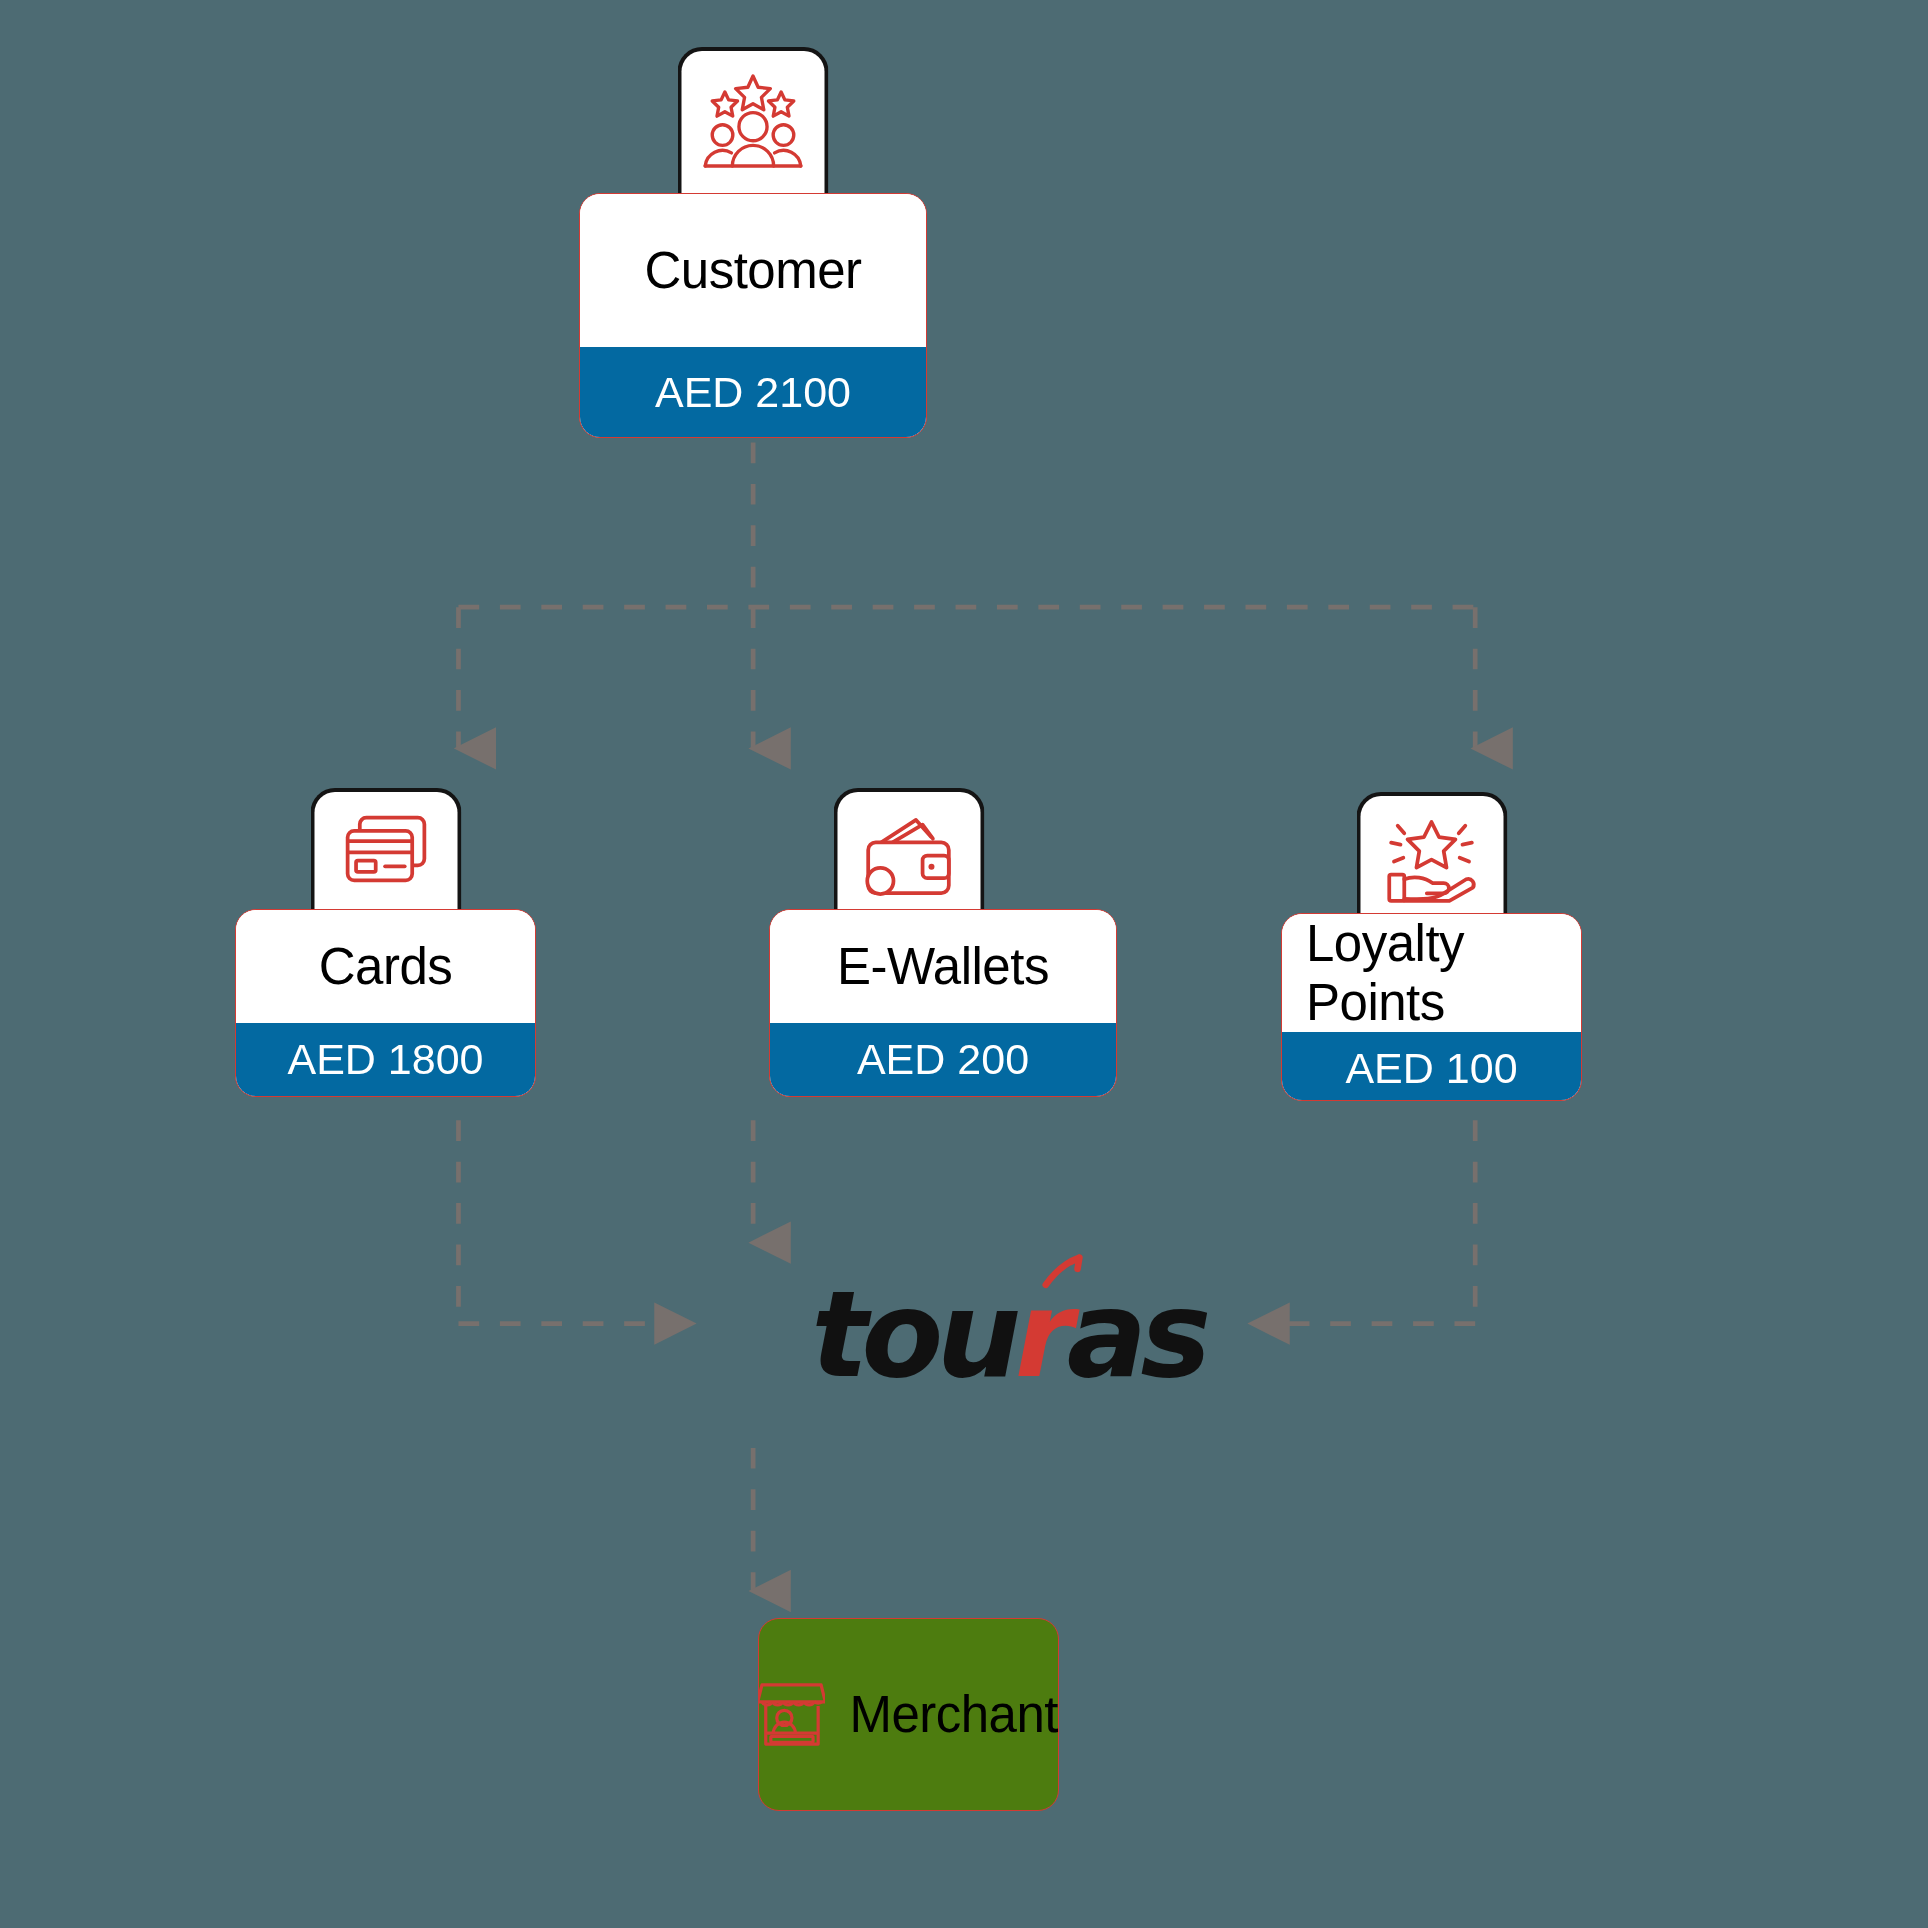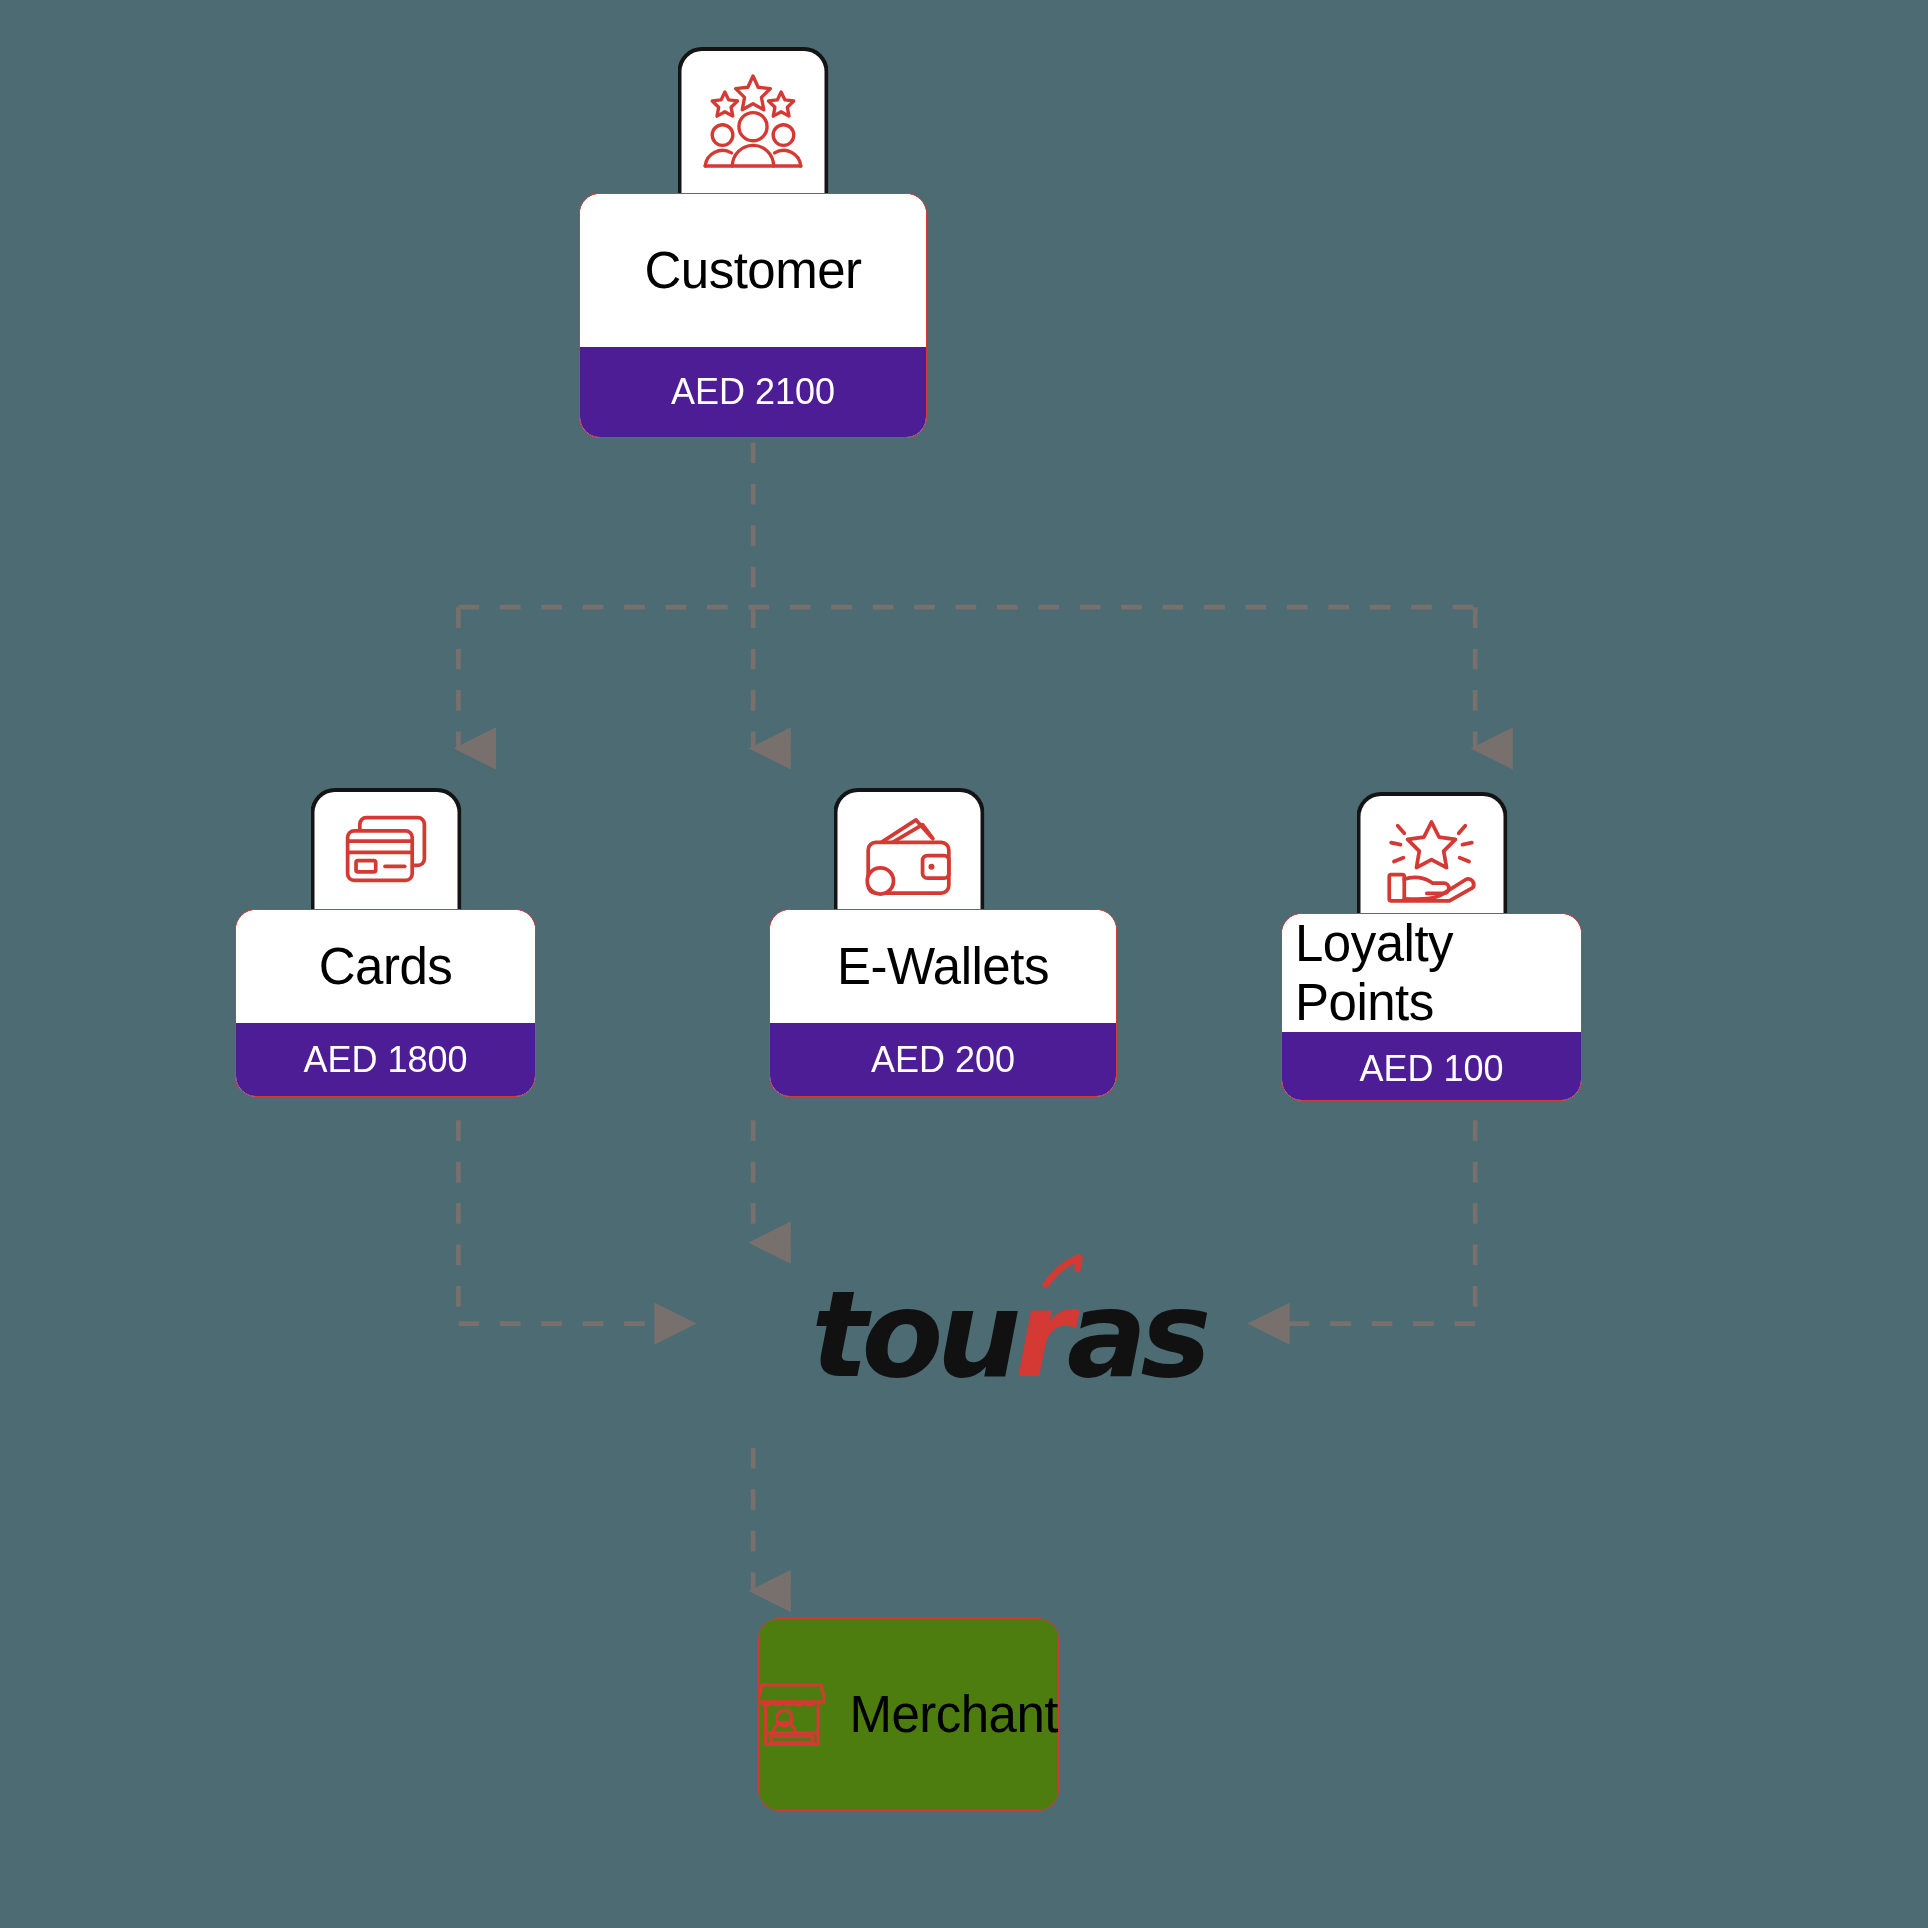--- a/index.html
+++ b/index.html
@@ -64,28 +64,28 @@
   }
   .card-title {
     flex: 1 1 auto;
     display: flex;
     align-items: center;
     justify-content: center;
     color: #000000;
     font-size: 51px;
     font-weight: 400;
     letter-spacing: -0.5px;
-    padding: 0 13px;
+    padding: 0 24px;
     background: #ffffff;
   }
   .card-amount {
     flex: 0 0 auto;
-    background: #4c1d95;
+    background: #0369a1;
     color: #ffffff;
-    font-size: 36px;
+    font-size: 43px;
     font-weight: 400;
     text-align: center;
     line-height: 1;
     display: flex;
     align-items: center;
     justify-content: center;
   }
 
   
   #node-customer       { left: 579px;  top: 193px;  width: 348px;  height: 245px; }

